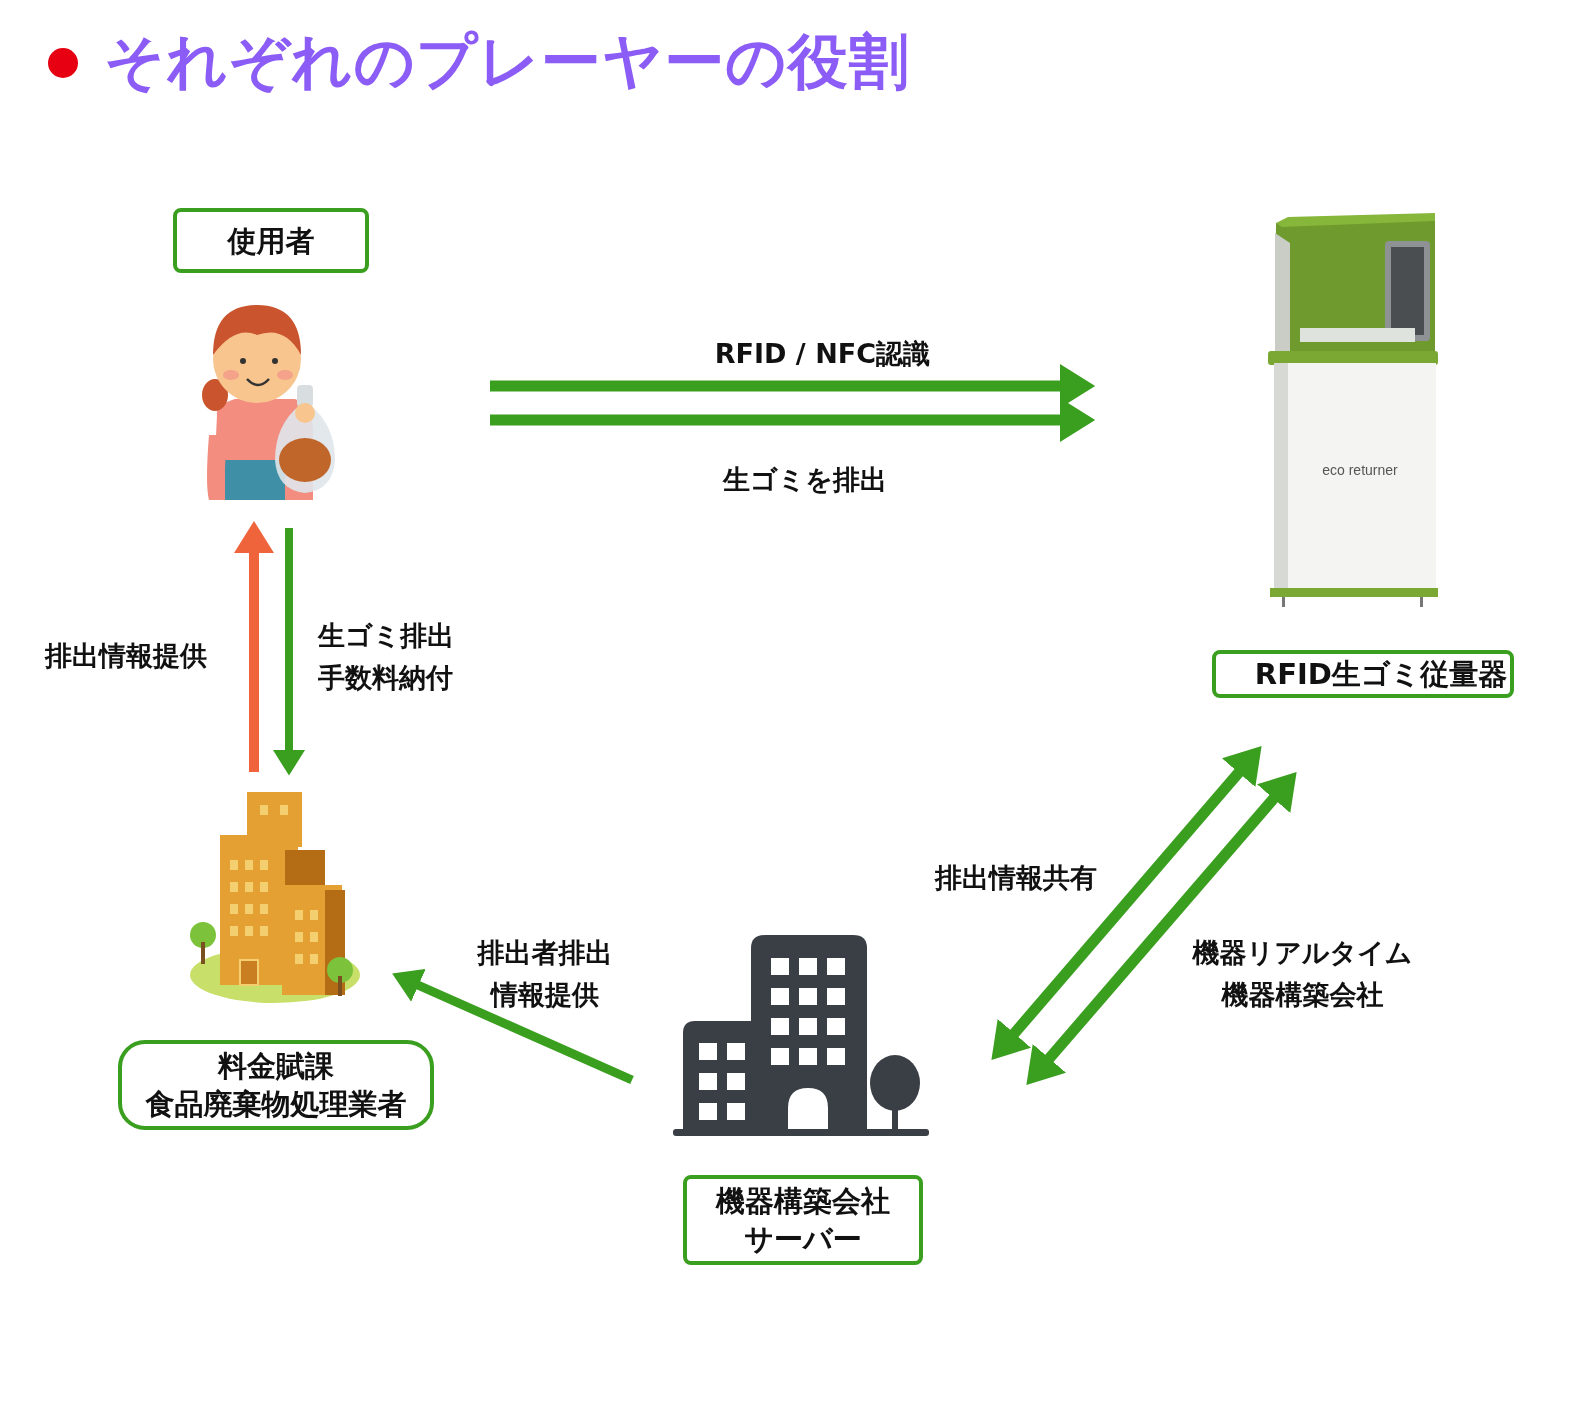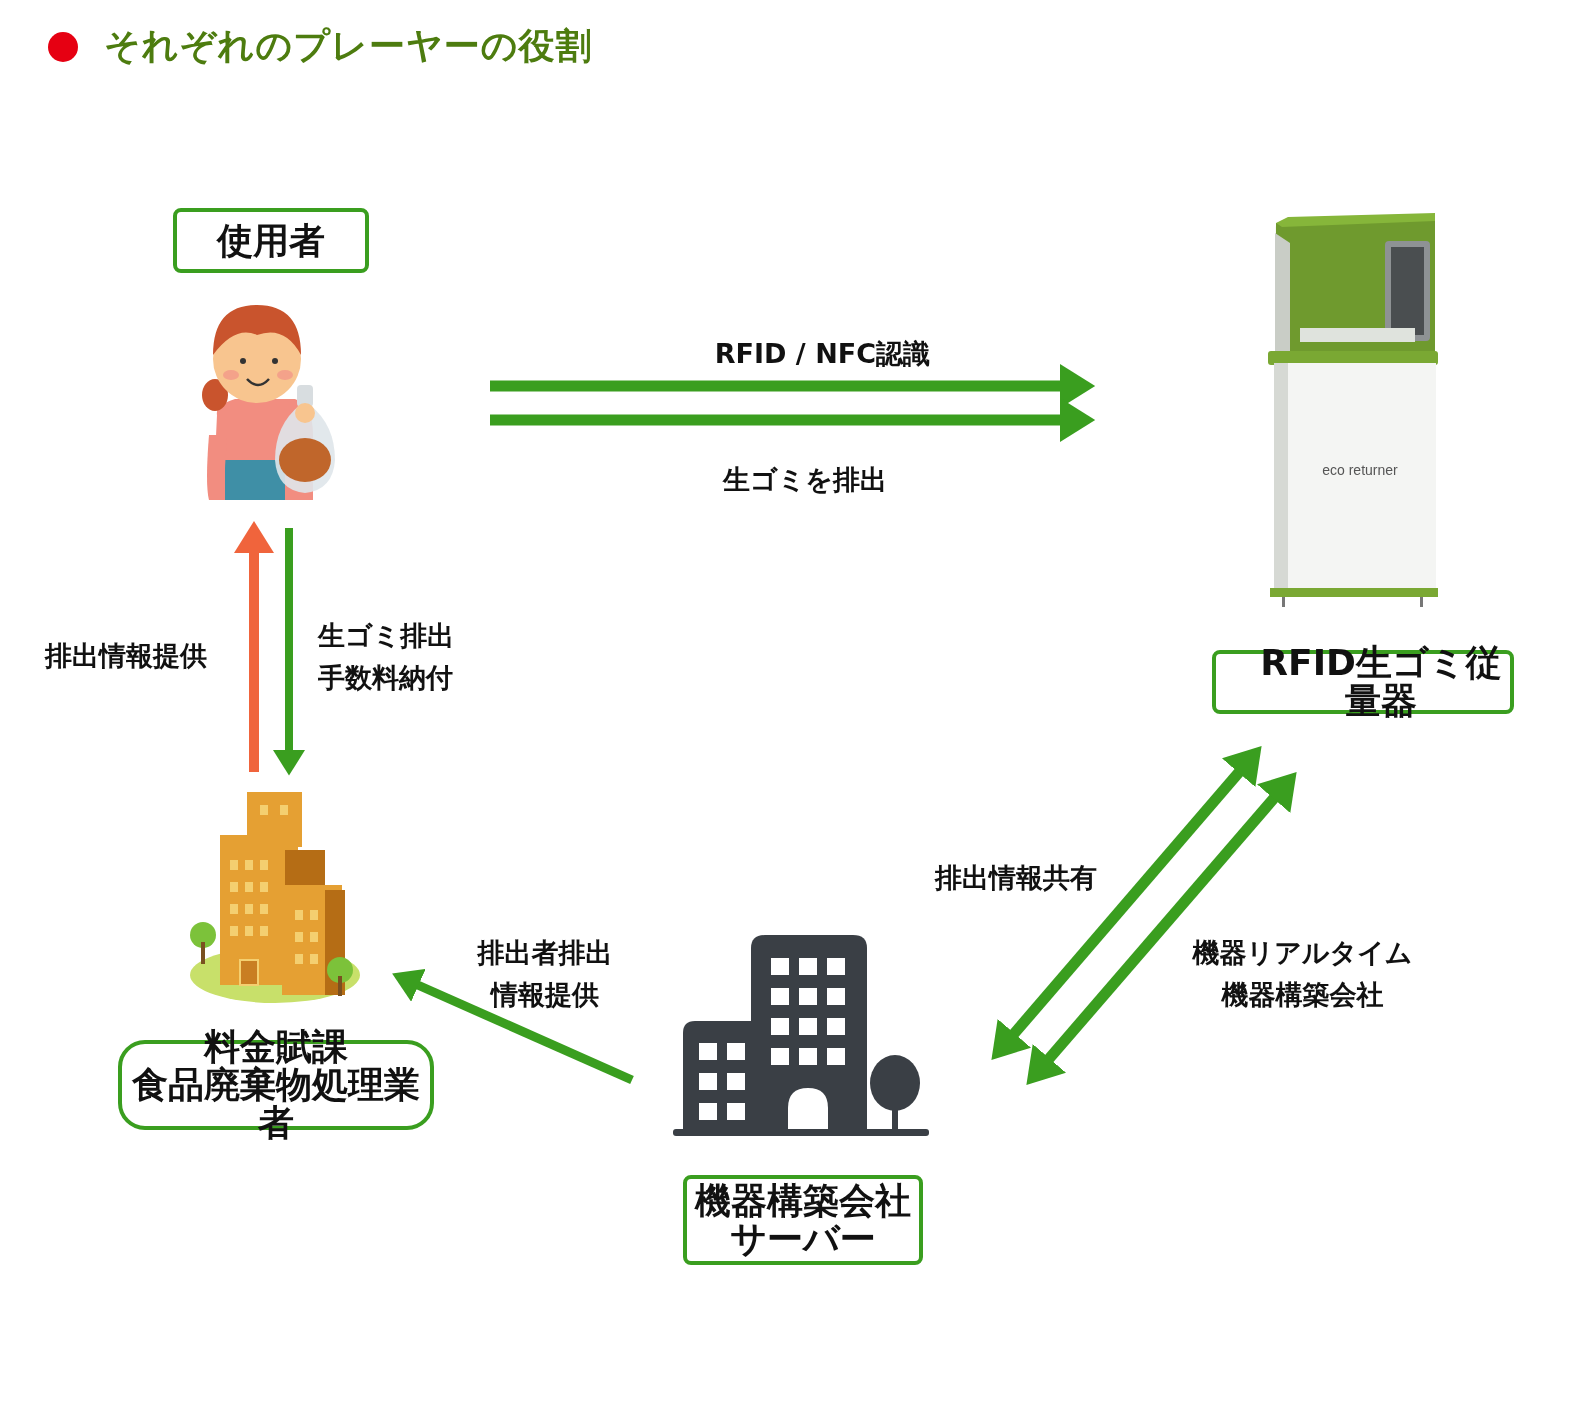--- a/index.html
+++ b/index.html
@@ -1,23 +1,23 @@
 <!DOCTYPE html>
 <html><head>
 <meta charset="utf-8">
 <style>
   html, body { margin: 0; padding: 0; background: #ffffff; }
   body { width: 1595px; height: 1417px; position: relative; overflow: hidden;
          font-family: "DejaVu Sans", "Liberation Sans", sans-serif; color: #111; }
   .title { position: absolute; left: 48px; top: 22px; display: flex; align-items: center; gap: 26px; }
   .title .dot { width: 30px; height: 30px; border-radius: 50%; background: #e60012; }
-  .title .txt { font-size: 36px; font-weight: bold; color: #4d7c0f; letter-spacing: 1px; }
+  .title .txt { font-size: 60px; font-weight: bold; color: #8b5cf6; letter-spacing: 1px; }
   .box { position: absolute; border: 4px solid #3a9e1f; border-radius: 8px; background: #fff;
          display: flex; flex-direction: column; align-items: center; justify-content: center;
-         font-weight: bold; font-size: 36px; line-height: 38px; text-align: center; box-sizing: border-box; }
+         font-weight: bold; font-size: 29px; line-height: 38px; text-align: center; box-sizing: border-box; }
   .lbl { position: absolute; font-weight: bold; font-size: 27px; line-height: 42px; text-align: center; white-space: nowrap; }
   svg.layer { position: absolute; left: 0; top: 0; }
   .icon { position: absolute; }
 </style>
 </head>
 <body>
 
 <div class="title">
   <span class="dot"></span>
   <span class="txt">それぞれのプレーヤーの役割</span>
@@ -75,21 +75,21 @@
   <rect x="40" y="115" width="115" height="14" fill="#dfe3dd"></rect>
   <rect x="8" y="138" width="170" height="14" rx="3" fill="#7aa833"></rect>
   <rect x="14" y="150" width="162" height="230" fill="#f4f5f3"></rect>
   <rect x="14" y="150" width="14" height="230" fill="#d6d9d4"></rect>
   <rect x="10" y="375" width="168" height="9" fill="#7aa833"></rect>
   <rect x="22" y="384" width="3" height="10" fill="#777"></rect>
   <rect x="160" y="384" width="3" height="10" fill="#777"></rect>
   <text x="100" y="262" font-family="Liberation Sans, sans-serif" font-size="14" fill="#555" text-anchor="middle">eco returner</text>
 </svg>
 
-<div class="box" style="left:1212px; top:650px; width:302px; height:64px;padding-left:36px;">
+<div class="box" style="left:1212px; top:650px; width:302px; height:48px;padding-left:36px;">
   <span>RFID生ゴミ従量器</span>
 </div>
 
 <div class="lbl" style="left:680px; top:333px; width:250px;text-align:right;">RFID / NFC認識</div>
 <div class="lbl" style="left:680px; top:439px; width:250px;margin-top:20px;">生ゴミを排出</div>
 <div class="lbl" style="left:45px; top:635px;">排出情報提供</div>
 <div class="lbl" style="left:318px; top:615px; text-align:left;">
   <div>生ゴミ排出</div>
   <div>手数料納付</div>
 </div>

